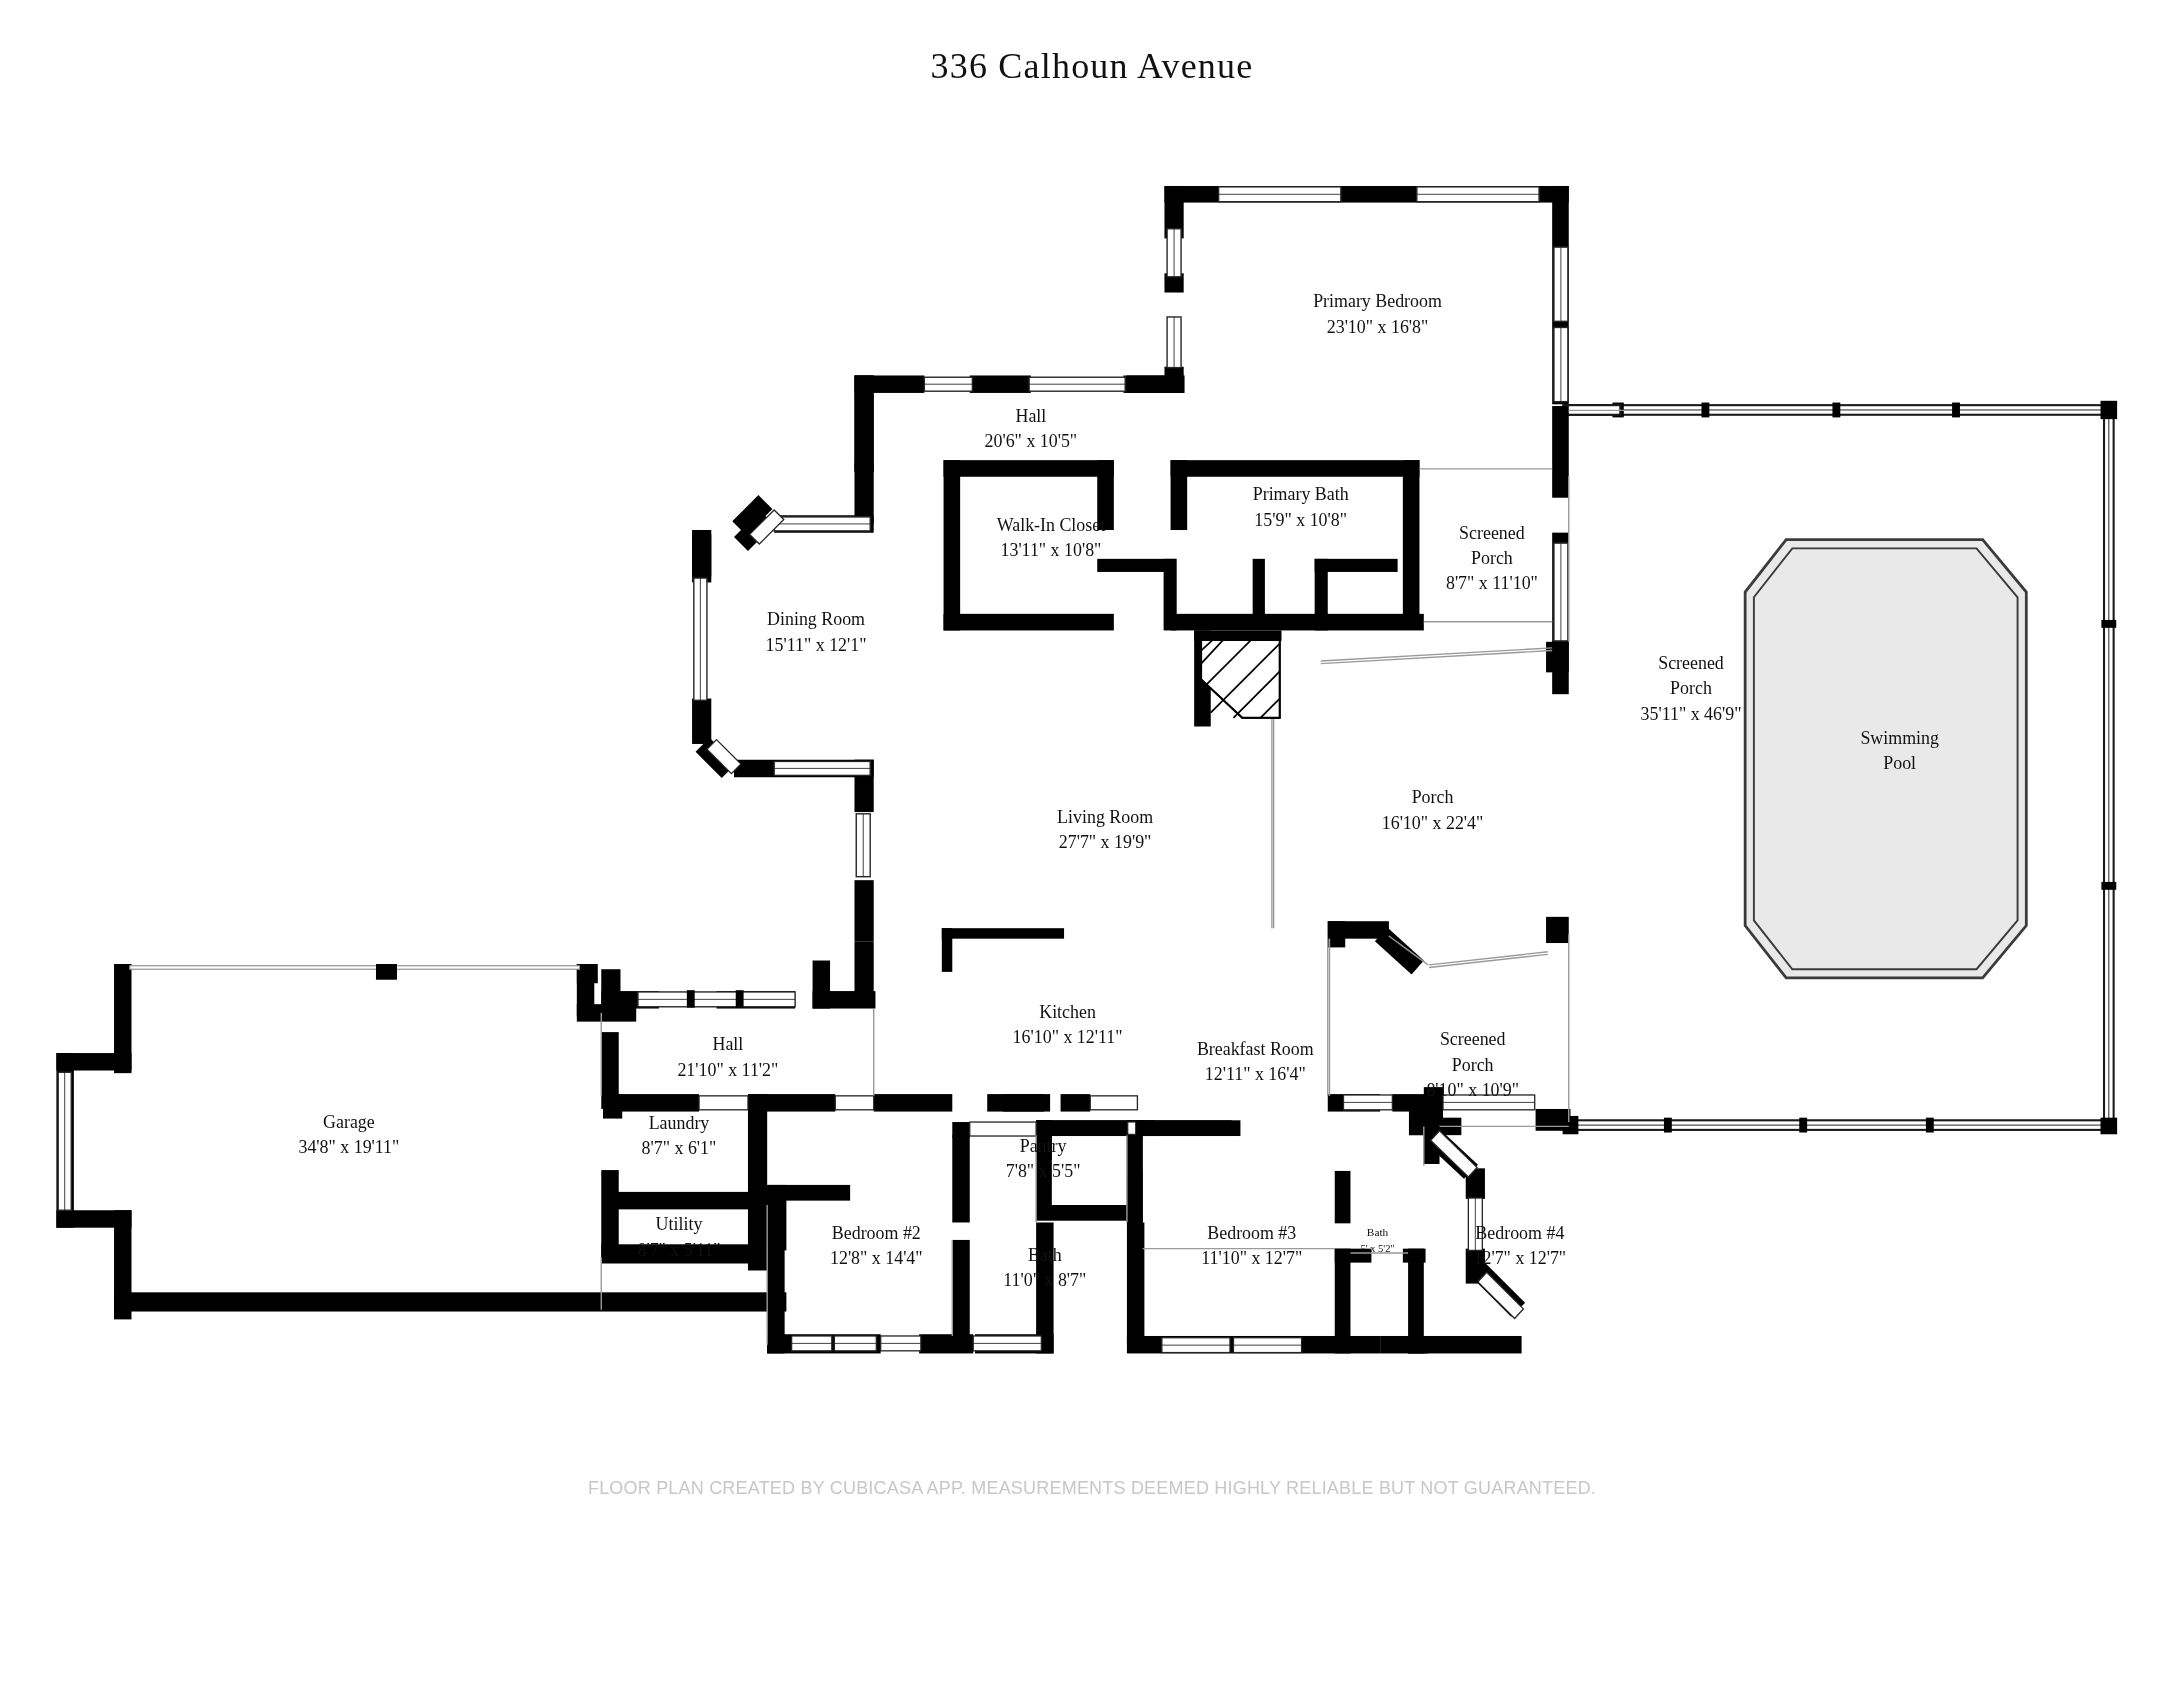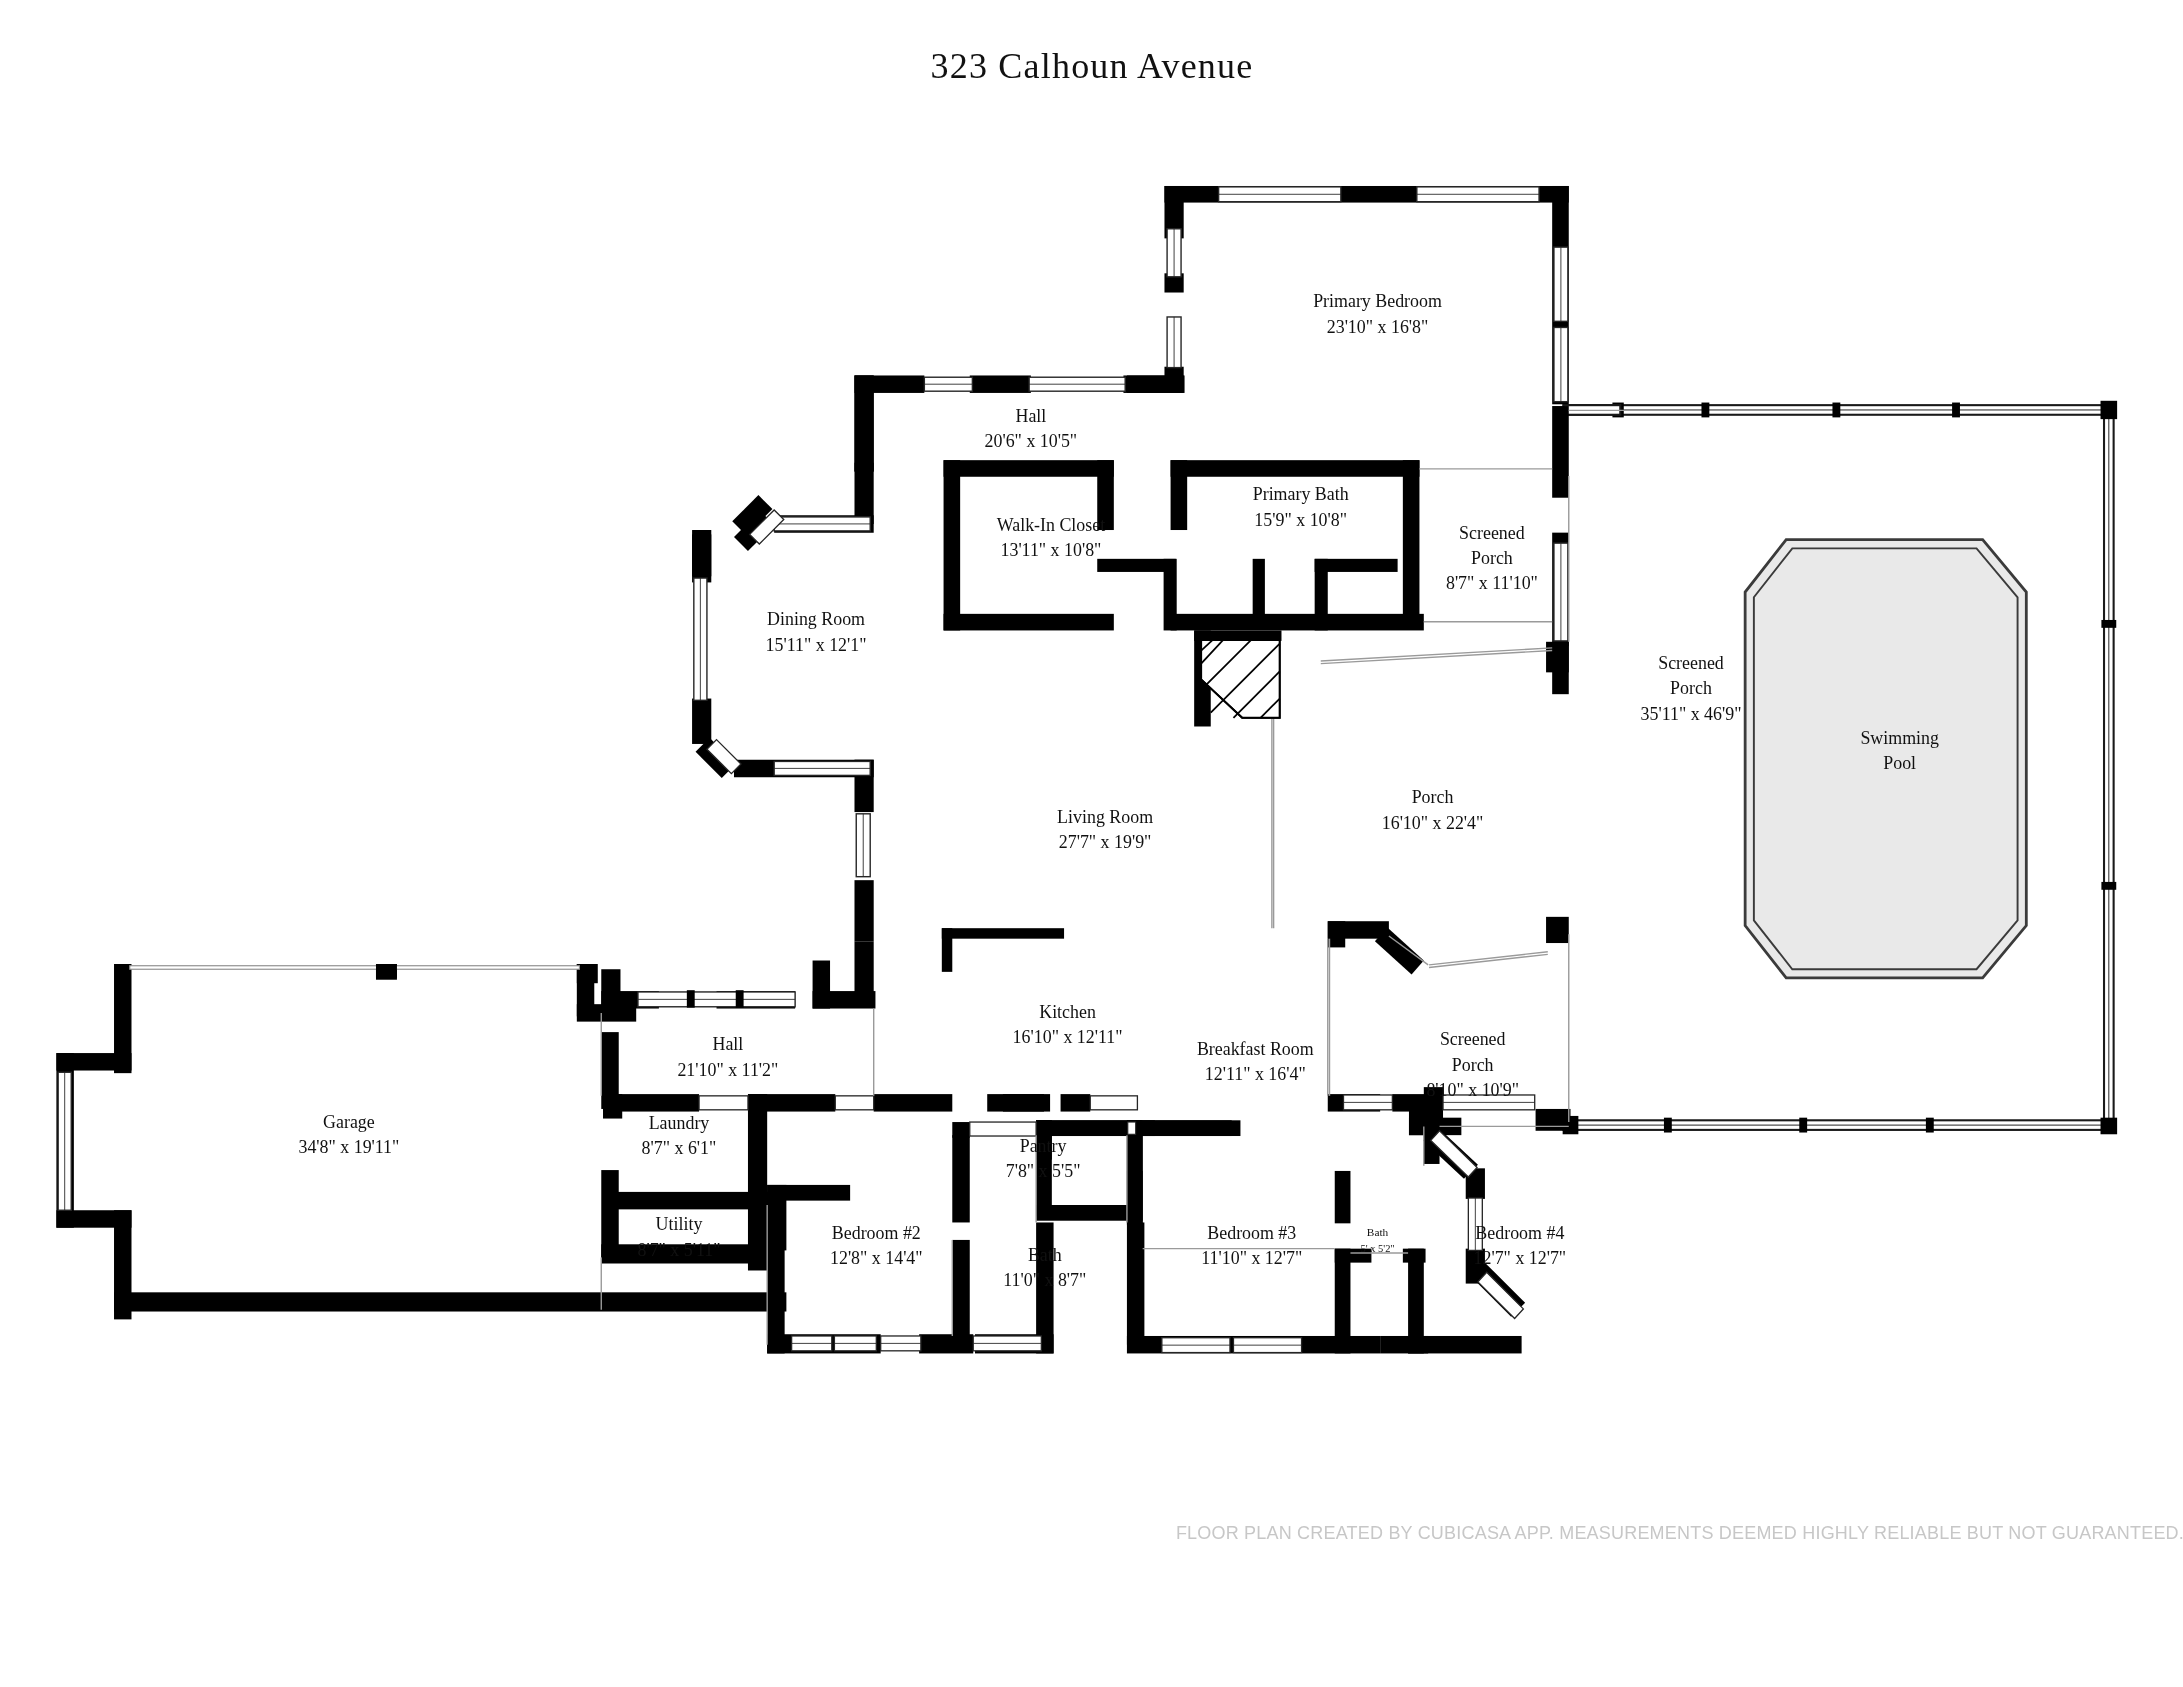--- a/index.html
+++ b/index.html
@@ -28,42 +28,42 @@
   }
   #floorplan-canvas {
     position: absolute;
     top: 0;
     left: 0;
     width: 2184px;
     height: 1687px;
   }
   #plan-footer {
     position: absolute;
-    top: 1523px;
+    top: 1478px;
     left: 0;
     width: 2184px;
-    text-align: right;
+    text-align: center;
     font-size: 18px;
     letter-spacing: 0.2px;
     color: #c7c7c7;
     font-family: "Liberation Sans", "DejaVu Sans", sans-serif;
   }
   .rm-name { font-size: 20.5px; }
   .rm-dim  { font-size: 20.5px; }
   .rm-name-xs { font-size: 13px; }
   .rm-dim-xs  { font-size: 12px; }
   text {
     font-family: "Liberation Serif", "DejaVu Serif", serif;
     fill: #111111;
   }
 </style>
 </head>
 <body>
 
-<div id="plan-title">323 Calhoun Avenue</div>
+<div id="plan-title">336 Calhoun Avenue</div>
 
 <svg id="floorplan-canvas" viewBox="0 0 2500 1932" xmlns="http://www.w3.org/2000/svg">
 
   <g stroke="#1a1a1a" fill="none">
 
     <rect x="1790" y="464" width="630" height="11" fill="#ffffff" stroke="#1a1a1a" stroke-width="2.4"></rect>
     <line x1="1790" y1="469.5" x2="2420" y2="469.5" stroke="#1a1a1a" stroke-width="1.1"></line>
 
     <rect x="2409" y="464" width="11" height="830" fill="#ffffff" stroke="#1a1a1a" stroke-width="2.4"></rect>
     <line x1="2414.5" y1="464" x2="2414.5" y2="1294" stroke="#1a1a1a" stroke-width="1.1"></line>

